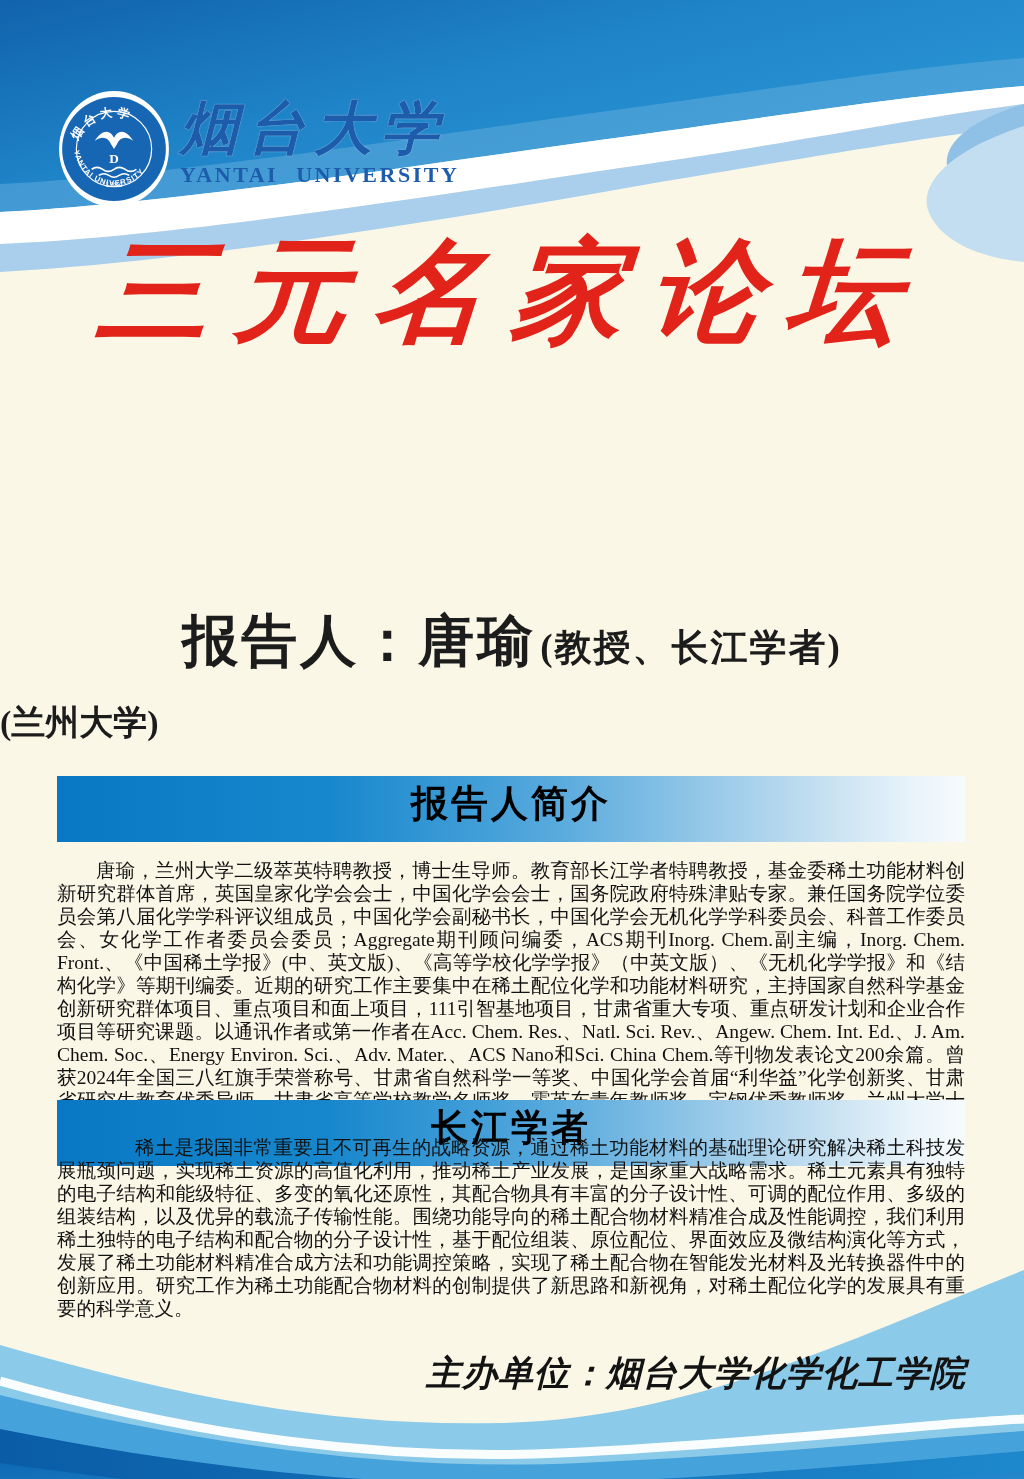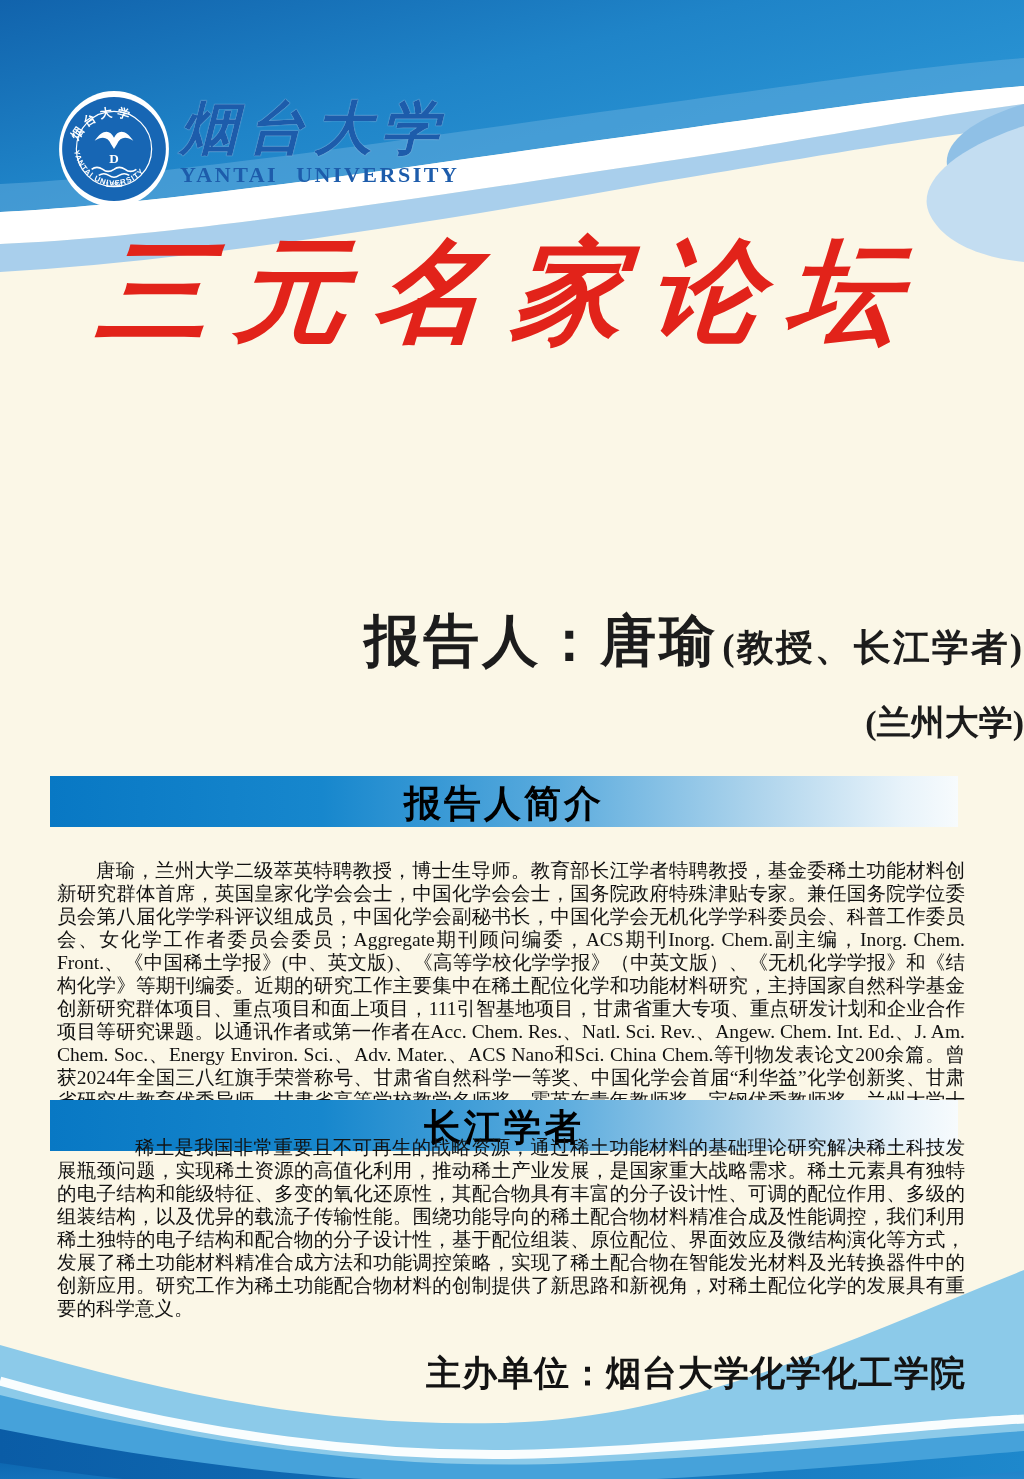--- a/index.html
+++ b/index.html
@@ -34,35 +34,35 @@
     transform:skewX(-4deg);
   }
 
   
   .info-block{position:absolute;left:62px;top:398px;width:860px;}
   .info-line{font-size:37px;font-weight:bold;line-height:61px;color:#161616;letter-spacing:1px;white-space:nowrap;}
   .info-line.topic{color:#1f9ce2;}
 
   
   .speaker-line{
-    position:absolute;left:0;top:604px;width:1024px;text-align:right;
+    position:absolute;left:0;top:604px;width:1024px;text-align:center;
     font-family:"Liberation Serif","DejaVu Serif",serif;font-weight:bold;color:#1c1c1c;
     white-space:nowrap;
   }
   .speaker-main{font-size:56px;letter-spacing:3px;}
   .speaker-honor{font-size:37px;letter-spacing:2px;}
   .speaker-affil{
-    position:absolute;left:0;top:700px;width:1024px;text-align:right;
+    position:absolute;left:0;top:700px;width:1024px;text-align:left;
     font-family:"Liberation Serif","DejaVu Serif",serif;font-weight:bold;
     font-size:34px;color:#1c1c1c;
   }
 
   
   .section-bar{
-    position:absolute;left:50px;width:908px;height:51px;
+    position:absolute;left:57px;width:908px;height:66px;
     background:linear-gradient(90deg,#0878c4 0%,#1787cd 30%,#58aadd 55%,#aed4ec 78%,#e8f3fa 94%,#f7fbfd 100%);
   }
   .section-bar .bar-label{
     display:block;text-align:center;font-size:37px;font-weight:bold;
     color:#000;line-height:55px;letter-spacing:3px;
   }
   .bar-bio{top:776px;}
   .bar-abstract{top:1100px;}
 
   
@@ -72,21 +72,21 @@
     font-size:19.5px;line-height:23px;color:#121212;
     text-align:justify;
   }
   .bio-text{top:839px;text-indent:2em;}
   .abstract-text{top:1116px;text-indent:4em;}
 
   
   .bottom-waves{position:absolute;left:0;top:1229px;width:1024px;height:250px;}
   .host-line{
     position:absolute;left:0;top:1350px;width:966px;text-align:right;
-    font-size:35px;font-weight:bold;color:#131313;letter-spacing:1px;white-space:nowrap;
+    font-size:35px;font-weight:bold;color:#131313;letter-spacing:1px;white-space:nowrap;font-style:italic;
   }
 </style>
 </head>
 <body>
 
 <div class="poster">
 
   <svg class="header-waves" viewBox="0 0 1024 300" preserveAspectRatio="none">
     <defs>
       <linearGradient id="headGrad" x1="0" y1="0" x2="1" y2="0.8">

